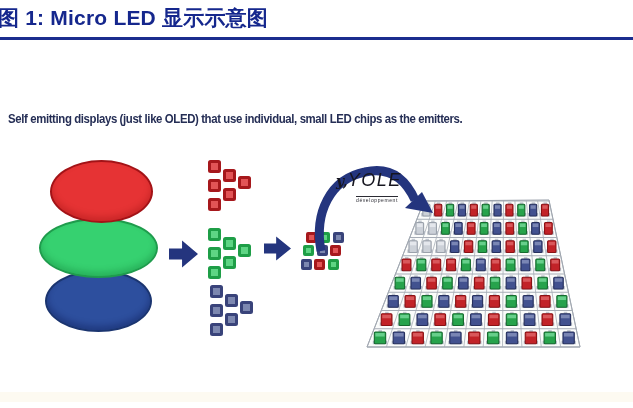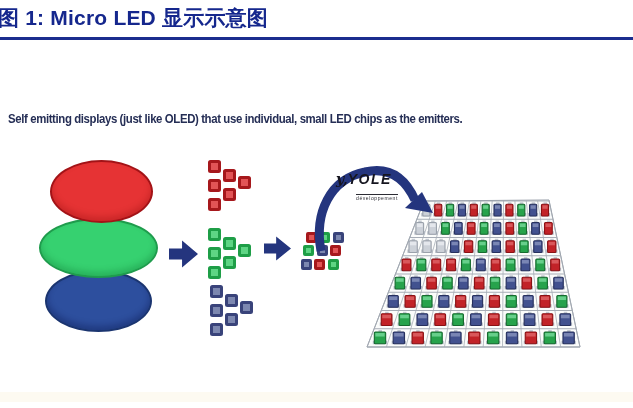--- a/index.html
+++ b/index.html
@@ -41,21 +41,21 @@
   .chip-red{background:#e25456;border:3px solid #a6181c;}
   .chip-green{background:#5ed584;border:3px solid #1e9e47;}
   .chip-blue{background:#7d88b0;border:3px solid #39437a;}
   .chip-sm{width:11px;height:11px;border-width:3px;border-radius:2px;}
   
   .overlay{position:absolute;left:0;top:0;width:633px;height:408px;pointer-events:none;}
   
   .yole{position:absolute;left:336px;top:131px;z-index:5;color:#15151f;line-height:1;}
   .yole-line{white-space:nowrap;}
   .yole-script{font-family:"DejaVu Serif",serif;font-style:italic;font-weight:bold;font-size:14px;}
-  .yole-name{font-style:italic;font-weight:bold;font-size:14px;letter-spacing:1.5px;}
+  .yole-name{font-style:italic;font-weight:normal;font-size:18px;letter-spacing:1.5px;}
   .yole-sub{font-size:5px;letter-spacing:0.6px;color:#2b2b33;margin:0 0 0 20px;border-top:1px solid #2b2b33;
     padding-top:1px;display:inline-block;}
   
   .bottom-strip{position:absolute;left:0;top:392px;width:633px;height:10px;background:#fdfaf1;}
 </style>
 </head>
 <body>
 
 <div class="page">
 

